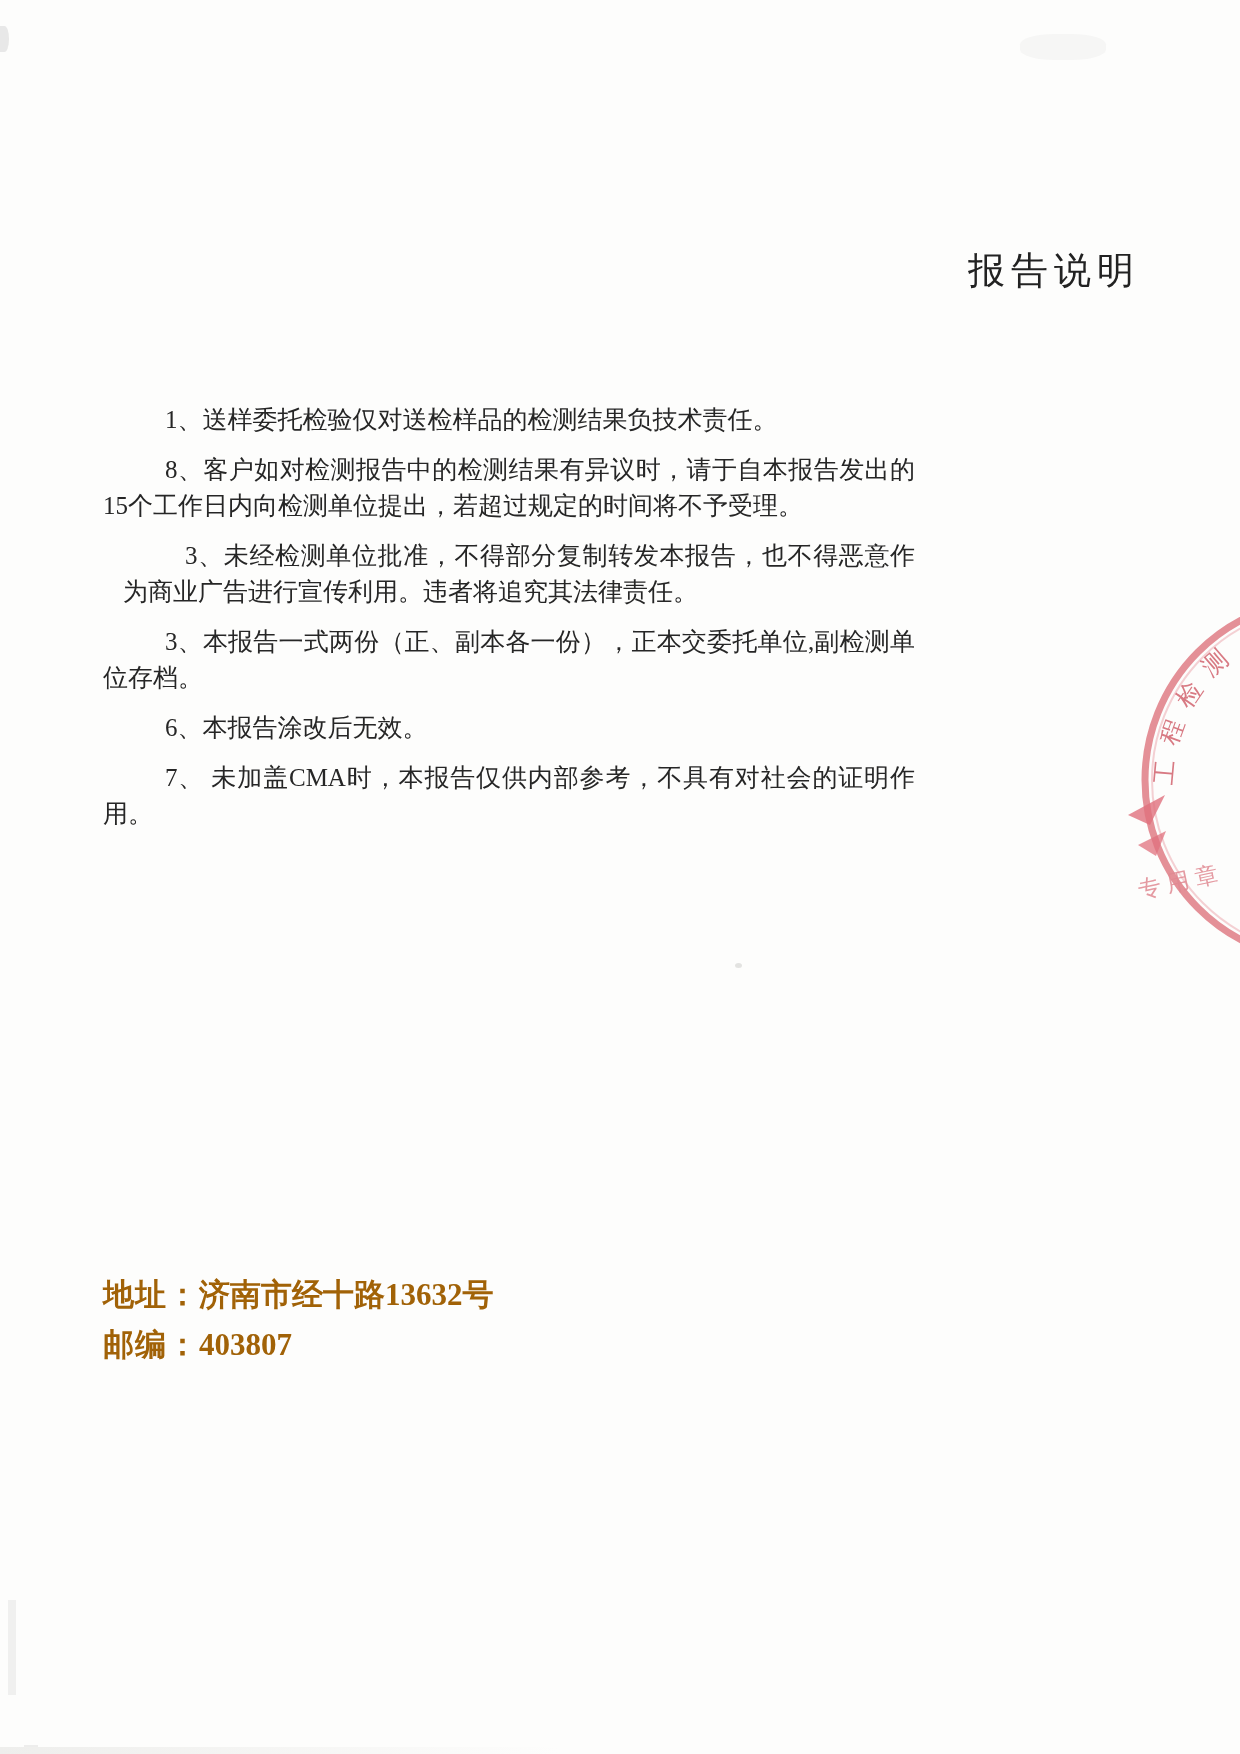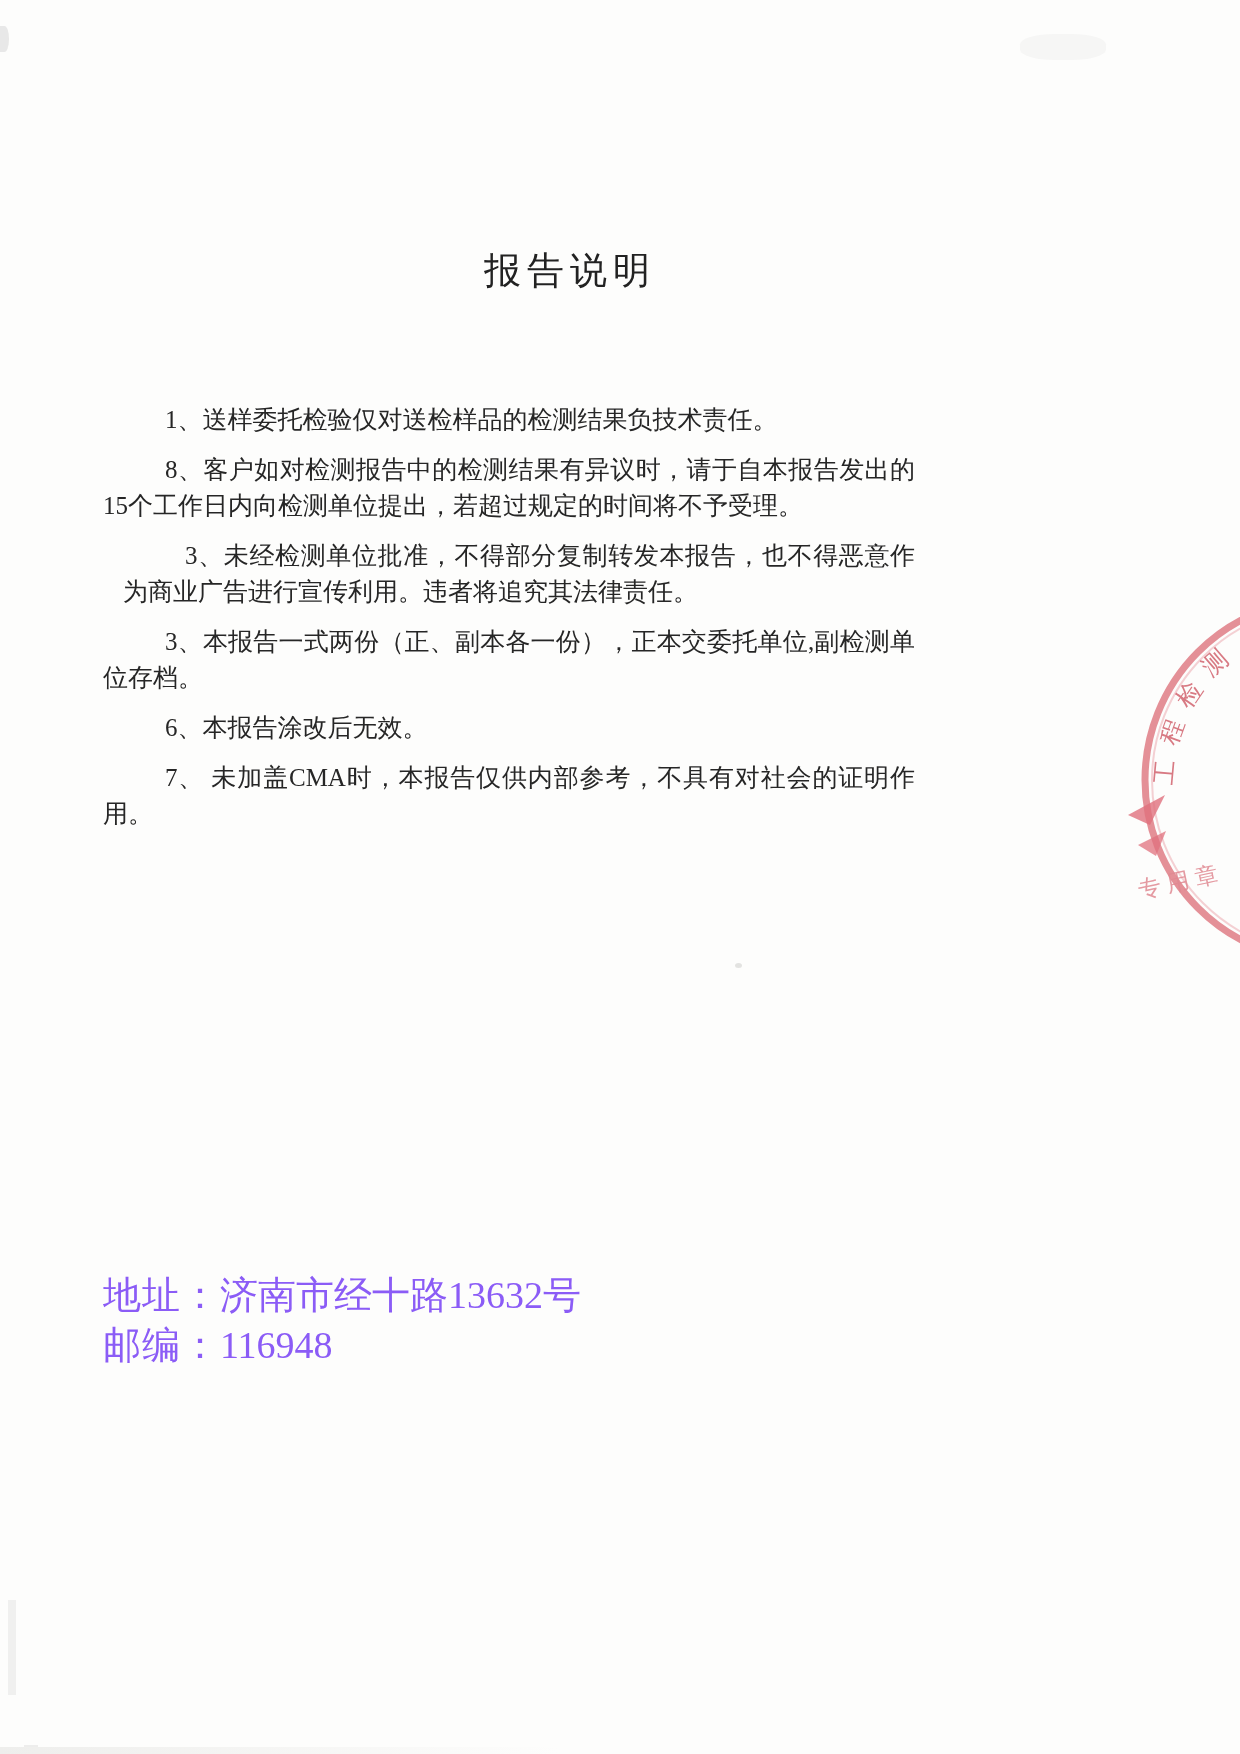--- a/index.html
+++ b/index.html
@@ -8,21 +8,21 @@
     width:1240px;height:1754px;
     margin:0 auto;
     background:#fdfdfc;
     overflow:hidden;
     font-family:"Liberation Serif","DejaVu Serif",serif;
     color:#2b2b2b;
   }
   .doc-title{
     position:absolute;
     top:246px;left:0;width:1140px;
-    text-align:center;
+    text-align:right;
     font-size:37px;
     letter-spacing:6px;
     font-weight:400;
     color:#222;
   }
   .doc-body{
     position:absolute;
     top:402px;left:103px;width:812px;
     font-size:25px;
     line-height:36px;
@@ -30,23 +30,24 @@
     color:#262626;
   }
   .doc-body p{
     margin:0 0 14px 0;
     text-indent:62px;
   }
   .doc-body p.gap-before{margin-top:12px;margin-left:20px;}
   .contact-block{
     position:absolute;
     top:1270px;left:103px;width:600px;
-    font-size:38px;
+    font-size:31px;
     line-height:50px;
-    color:#8b5cf6;
+    color:#a16207;
+    font-weight:bold;
   }
   .contact-row{white-space:nowrap;}
   .contact-row .lbl{letter-spacing:1px;}
   .seal{
     position:absolute;
     top:590px;left:1060px;
     width:180px;height:360px;
     pointer-events:none;
   }
   .artifact{position:absolute;pointer-events:none;}
@@ -71,21 +72,21 @@
     <p>3、本报告一式两份（正、副本各一份），正本交委托单位,副检测单位存档。</p>
     <p>6、本报告涂改后无效。</p>
     <p>7、 未加盖CMA时，本报告仅供内部参考，不具有对社会的证明作用。</p>
   </div>
 
   <div class="contact-block">
     <div class="contact-row">
       <span class="lbl">地址：</span><span>济南市经十路13632号</span>
     </div>
     <div class="contact-row">
-      <span class="lbl">邮编：</span><span>116948</span>
+      <span class="lbl">邮编：</span><span>403807</span>
     </div>
   </div>
 
   <svg class="seal" viewBox="0 0 180 360" xmlns="http://www.w3.org/2000/svg">
     <defs>
       <path id="sealTextArc" d="M 141 278 A 153 153 0 0 1 266 37" fill="none"></path>
     </defs>
 
     <circle cx="266" cy="190" r="181" fill="none" stroke="#db6b76" stroke-width="7" opacity="0.75"></circle>
     <circle cx="266" cy="190" r="174" fill="none" stroke="#e89aa2" stroke-width="2" opacity="0.45"></circle>

